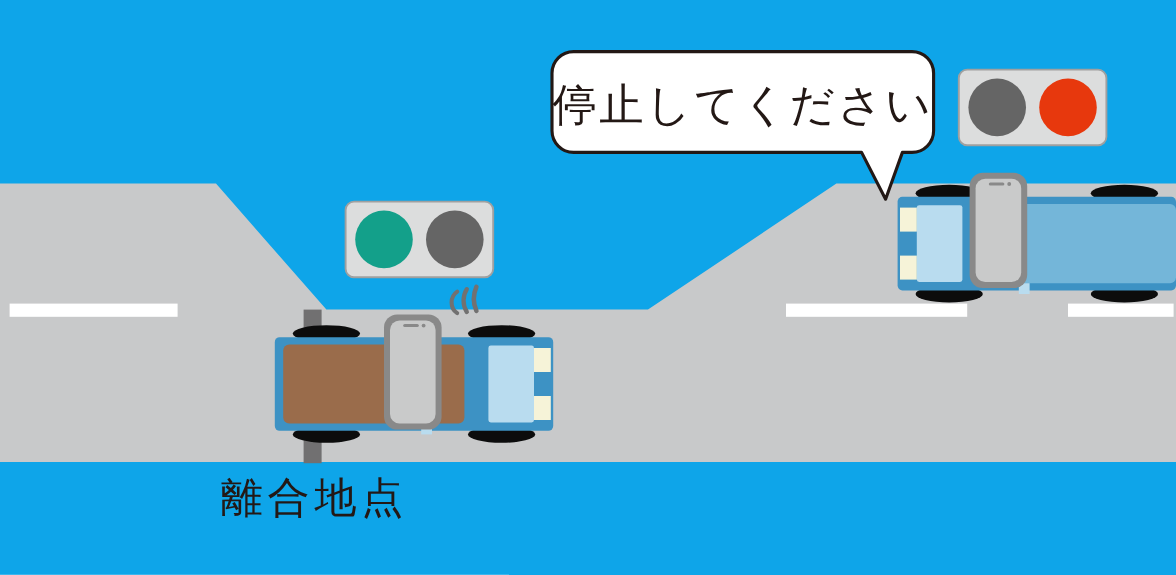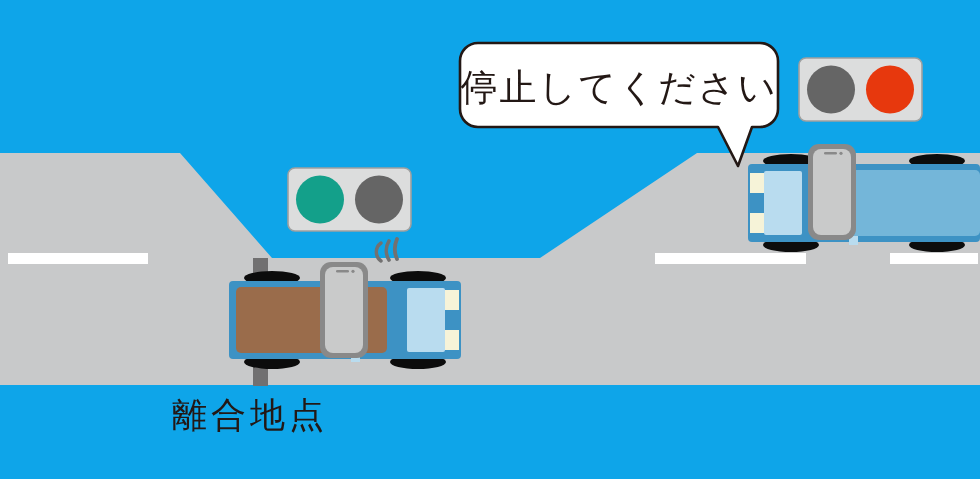--- a/index.html
+++ b/index.html
@@ -17,21 +17,21 @@
     position: relative;
     width: 980px;
     height: 479px;
     background: #0ea5e9;
   }
   #scene svg {
     display: block;
   }
   .caption {
     position: absolute;
-    left: 172px;
+    left: 184px;
     top: 392px;
     font-family: Liberation Mono, monospace;
     font-size: 35px;
     letter-spacing: 4px;
     color: #231815;
     white-space: nowrap;
   }
   .bubble-text {
     font-family: "DejaVu Sans", sans-serif;
     font-size: 37px;

